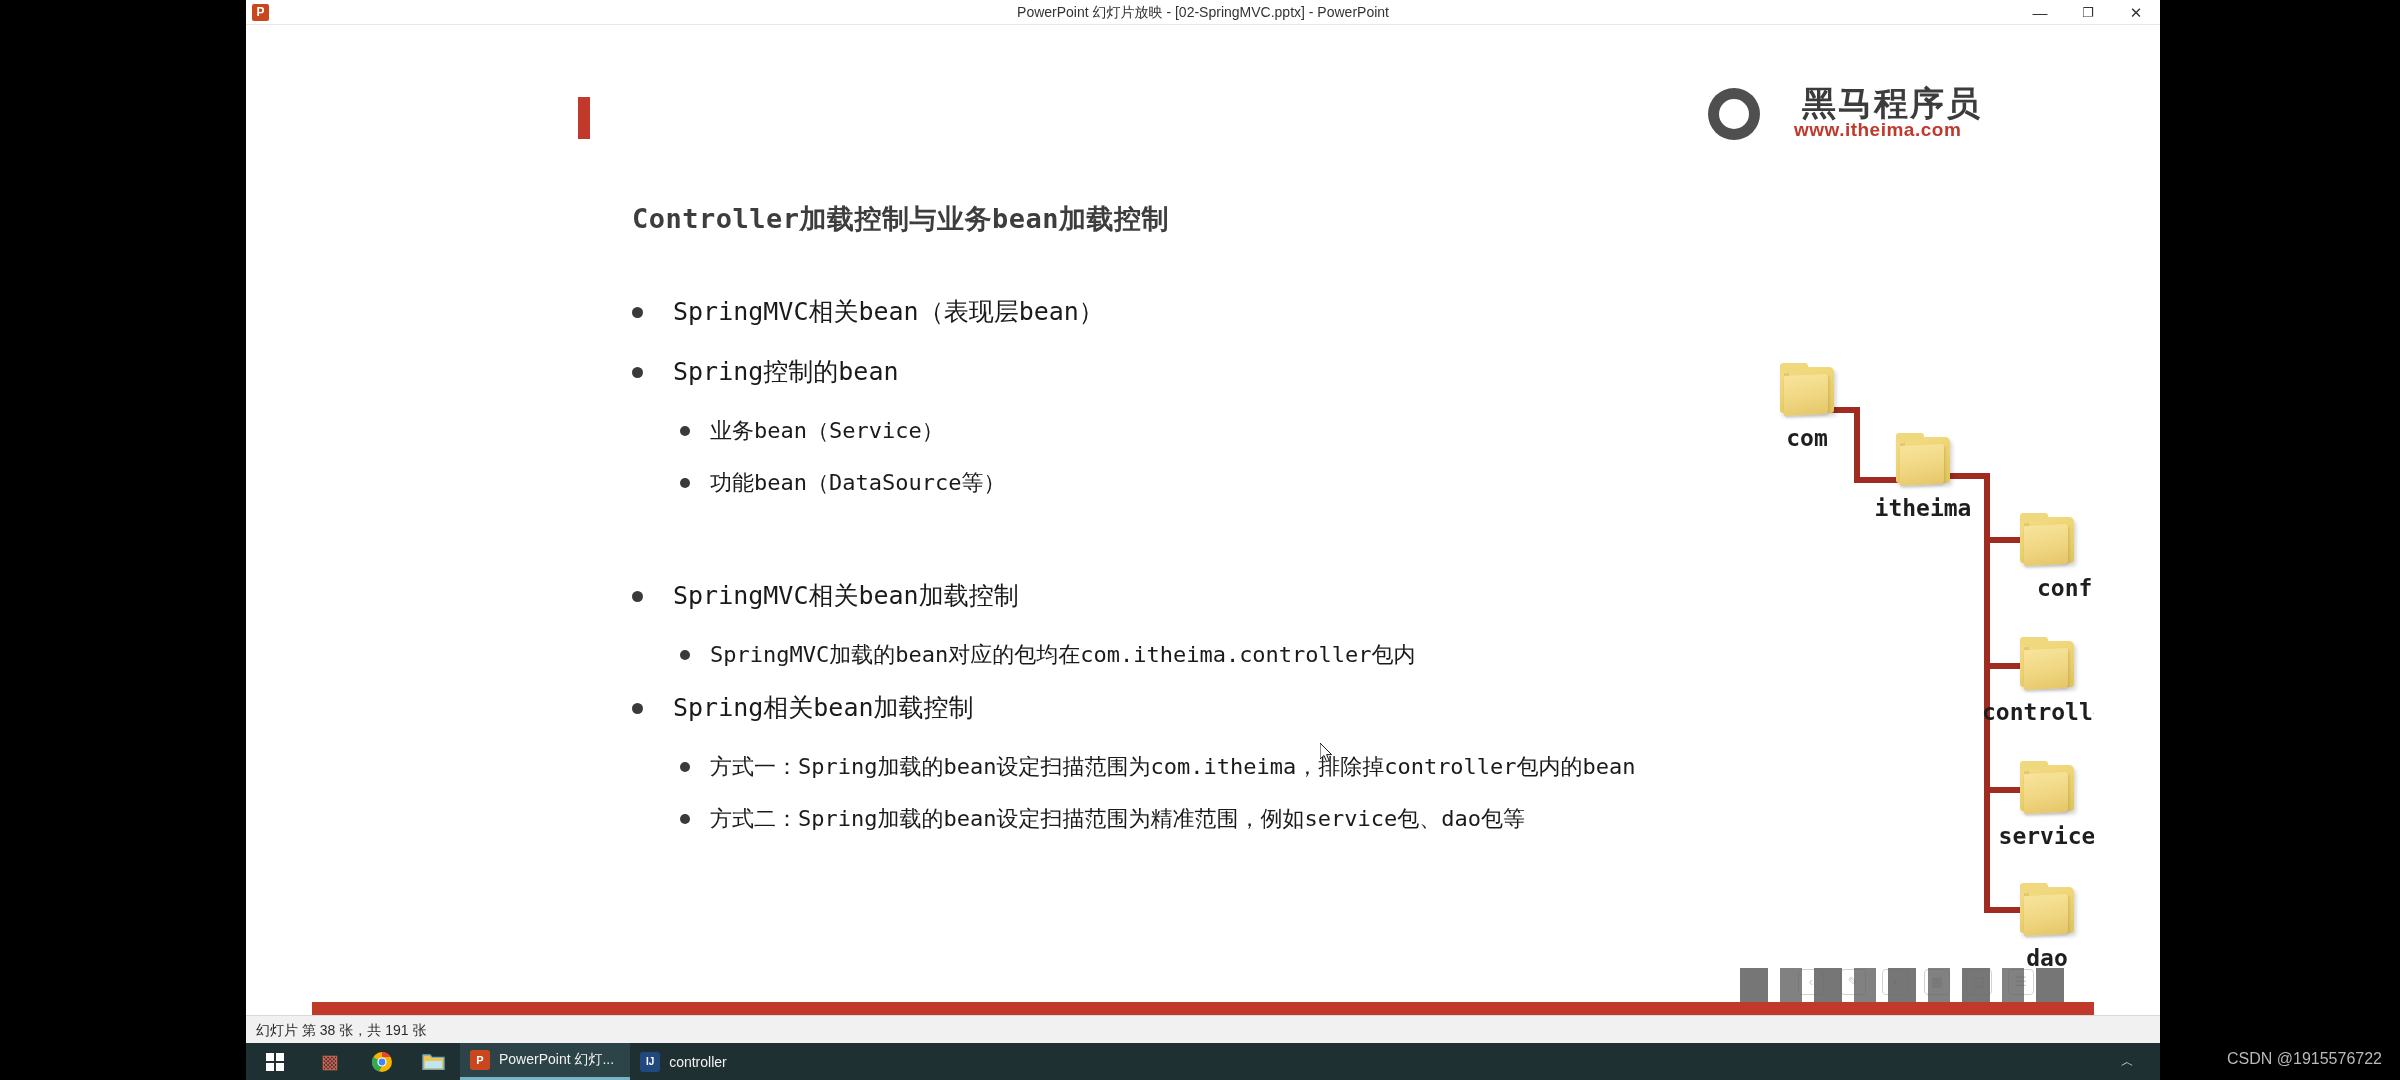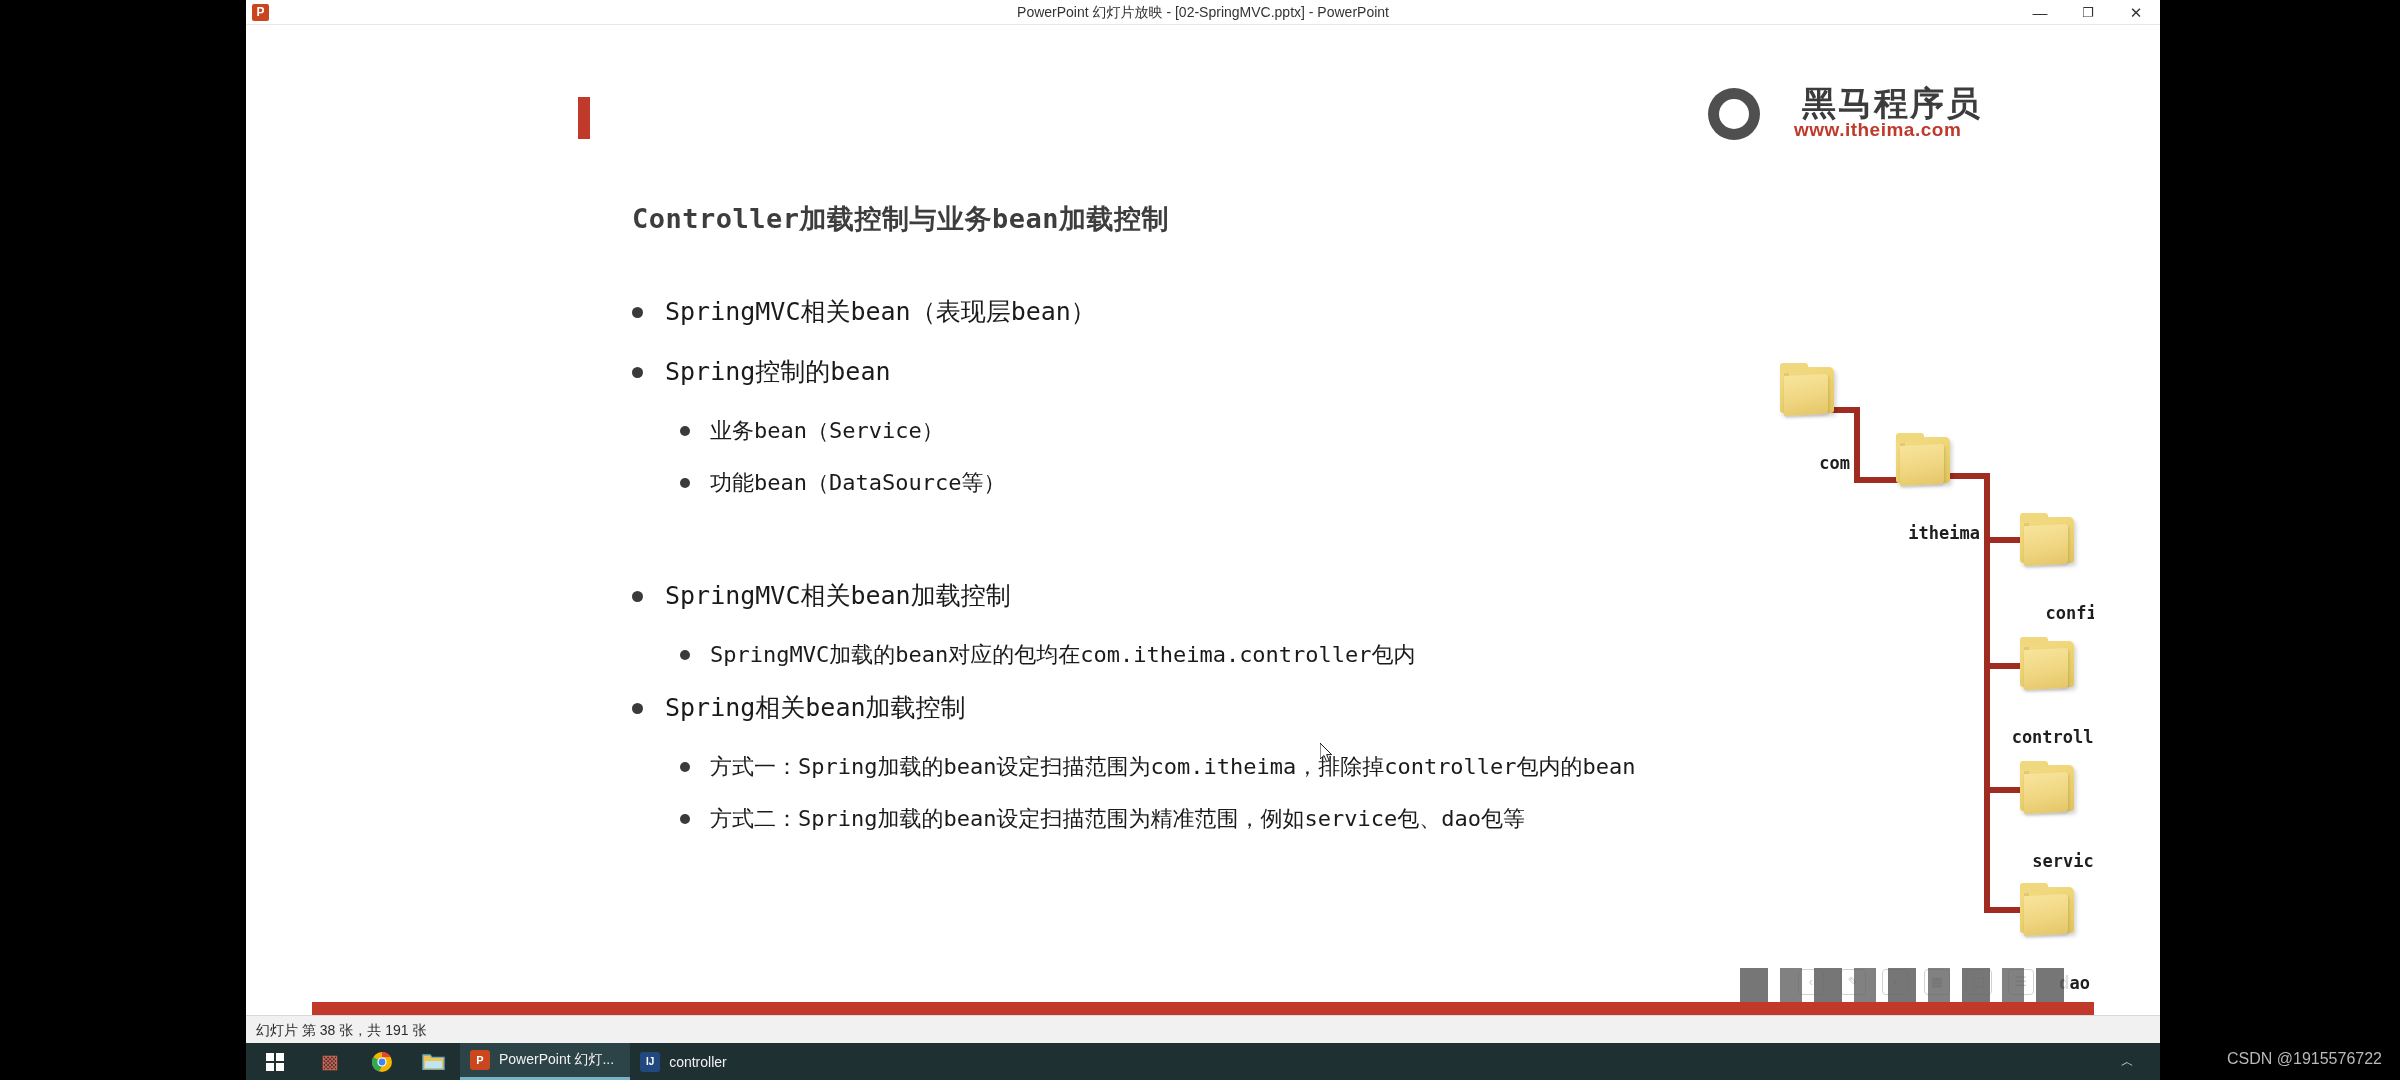--- a/index.html
+++ b/index.html
@@ -184,20 +184,21 @@
   .b1, .b2 {
     display: flex;
     align-items: flex-start;
     color: #1a1a1a;
     font-family: "DejaVu Sans Mono", monospace;
   }
   .b1 {
     font-size: 25px;
     line-height: 30px;
     margin-bottom: 30px;
+    gap: 8px;
   }
   .b2 {
     font-size: 22px;
     line-height: 28px;
     margin-left: 48px;
     margin-bottom: 24px;
   }
   .dot {
     flex: 0 0 auto;
     width: 11px; height: 11px;
@@ -248,27 +249,26 @@
   }
   .folder .spine {
     position: absolute;
     left: 4px; top: 10px;
     width: 5px; height: 42px;
     background: #e2c86f;
     transform: skewY(-4deg);
   }
   .flabel {
     position: absolute;
-    font-size: 17px;
+    font-size: 23px;
     font-weight: bold;
     color: #1e1e1e;
     font-family: "DejaVu Sans Mono", monospace;
     white-space: nowrap;
-    text-align: right;
-    margin-top: 28px;
+    text-align: center;
   }
   .conn {
     position: absolute;
     background: #a02b20;
   }
 
   
   #slide-bottom-band {
     position: absolute;
     left: 0;

